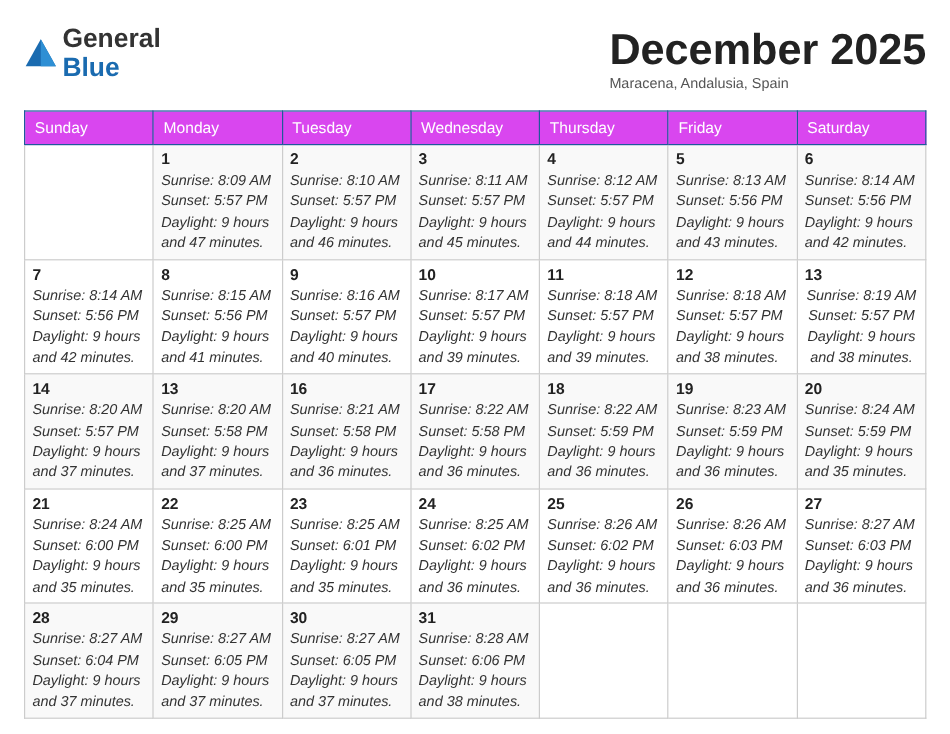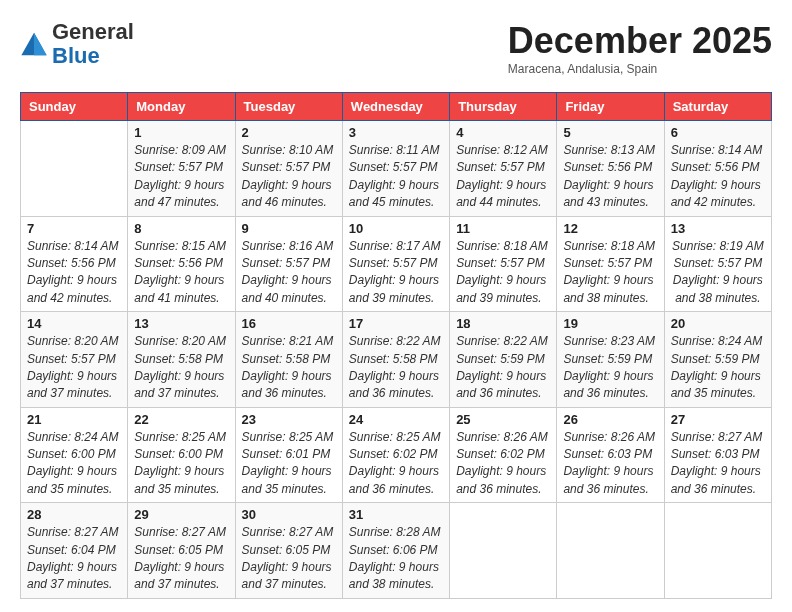--- a/index.html
+++ b/index.html
@@ -43,24 +43,24 @@
     .location-title {
       font-size: 12px;
       color: #555;
     }
     .calendar {
       width: 100%;
       border-collapse: collapse;
       border: 1px solid #ccc;
     }
     .calendar th {
-      background: #ef4444;
+      background: #d946ef;
       color: #fff;
       font-size: 13px;
-      font-weight: bold;
+      font-weight: normal;
       padding: 6px 8px;
       text-align: left;
       border: 1px solid #1e5a9a;
     }
     .calendar td {
       border: 1px solid #ccc;
       vertical-align: top;
       padding: 4px 6px;
       width: 107px;
       min-height: 90px;

